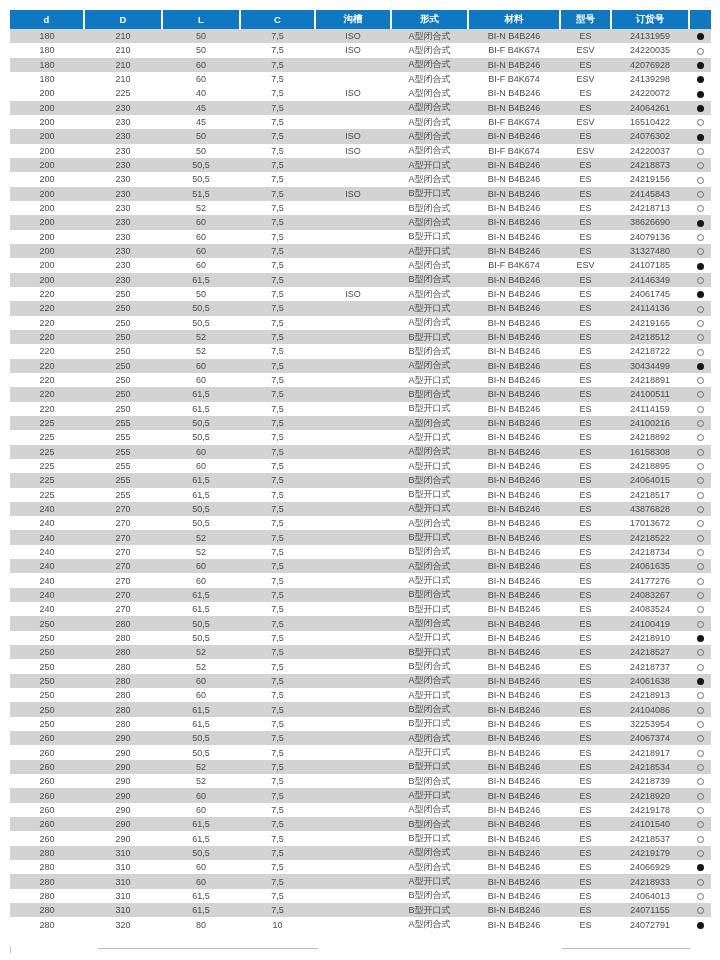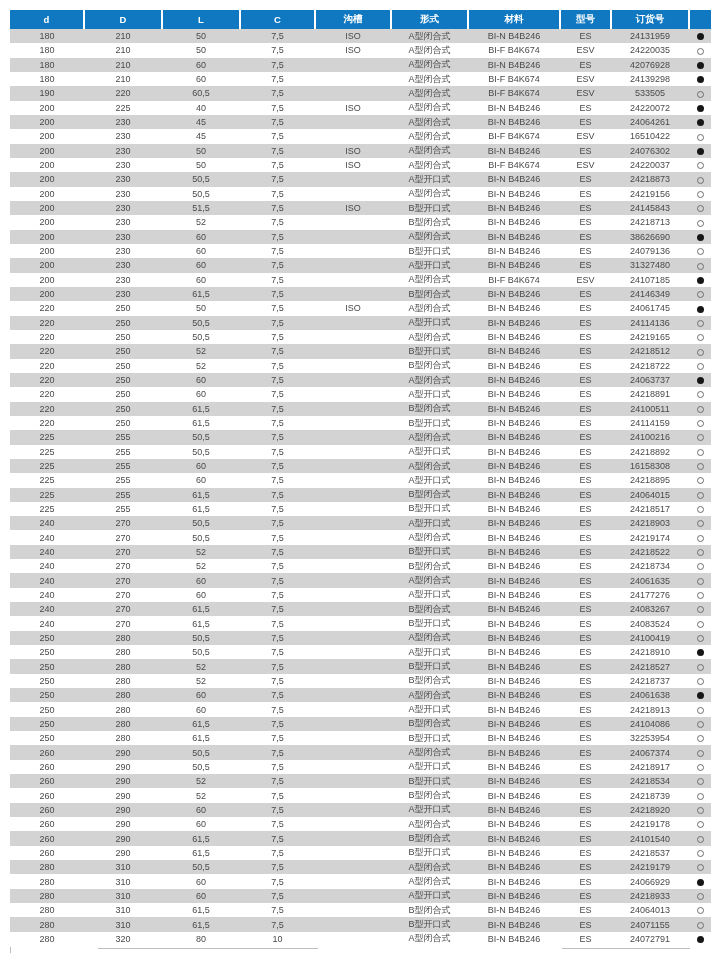--- a/index.html
+++ b/index.html
@@ -111,32 +111,20 @@
           <td>210</td>
           <td>60</td>
           <td>7,5</td>
           <td></td>
           <td>A型闭合式</td>
           <td>BI-F B4K674</td>
           <td>ESV</td>
           <td>24139298</td>
           <td><span class="dot dot-filled"></span></td>
         </tr>
-        <tr class="stripe">
-          <td>190</td>
-          <td>220</td>
-          <td>60,5</td>
-          <td>7,5</td>
-          <td></td>
-          <td>A型闭合式</td>
-          <td>BI-F B4K674</td>
-          <td>ESV</td>
-          <td>533505</td>
-          <td><span class="dot dot-open"></span></td>
-        </tr>
         <tr>
           <td>200</td>
           <td>225</td>
           <td>40</td>
           <td>7,5</td>
           <td>ISO</td>
           <td>A型闭合式</td>
           <td>BI-N B4B246</td>
           <td>ES</td>
           <td>24220072</td>
@@ -360,21 +348,21 @@
         </tr>
         <tr class="stripe">
           <td>220</td>
           <td>250</td>
           <td>60</td>
           <td>7,5</td>
           <td></td>
           <td>A型闭合式</td>
           <td>BI-N B4B246</td>
           <td>ES</td>
-          <td>24063737</td>
+          <td>30434499</td>
           <td><span class="dot dot-filled"></span></td>
         </tr>
         <tr>
           <td>220</td>
           <td>250</td>
           <td>60</td>
           <td>7,5</td>
           <td></td>
           <td>A型开口式</td>
           <td>BI-N B4B246</td>
@@ -480,33 +468,33 @@
         </tr>
         <tr class="stripe">
           <td>240</td>
           <td>270</td>
           <td>50,5</td>
           <td>7,5</td>
           <td></td>
           <td>A型开口式</td>
           <td>BI-N B4B246</td>
           <td>ES</td>
-          <td>24218903</td>
+          <td>43876828</td>
           <td><span class="dot dot-open"></span></td>
         </tr>
         <tr>
           <td>240</td>
           <td>270</td>
           <td>50,5</td>
           <td>7,5</td>
           <td></td>
           <td>A型闭合式</td>
           <td>BI-N B4B246</td>
           <td>ES</td>
-          <td>24219174</td>
+          <td>17013672</td>
           <td><span class="dot dot-open"></span></td>
         </tr>
         <tr class="stripe">
           <td>240</td>
           <td>270</td>
           <td>52</td>
           <td>7,5</td>
           <td></td>
           <td>B型开口式</td>
           <td>BI-N B4B246</td>

